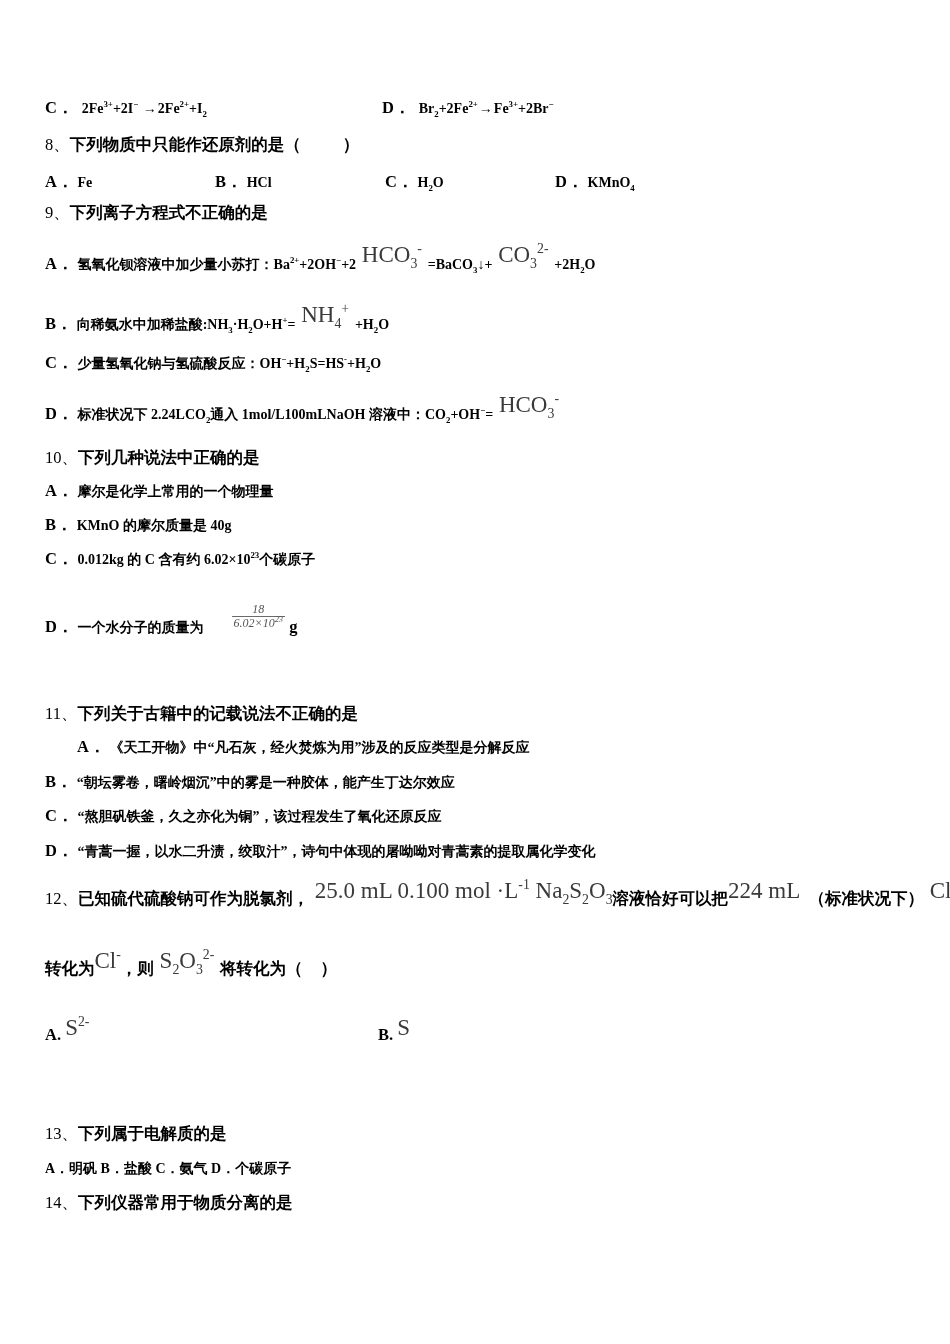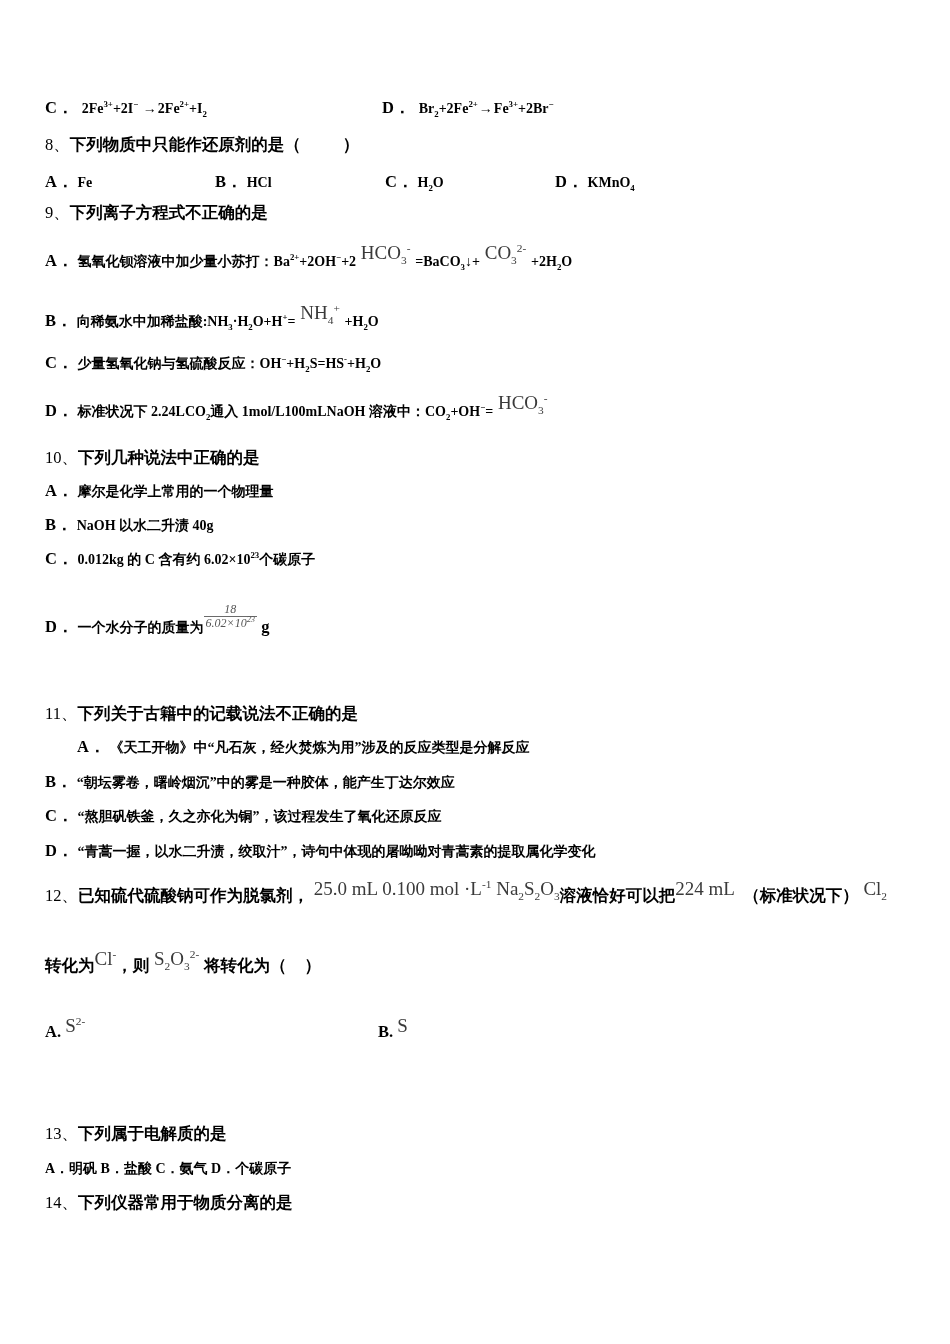--- a/index.html
+++ b/index.html
@@ -45,21 +45,21 @@
   }
   .opt-body {
     font-weight: 700;
     font-size: 14px;
   }
   
   .mt {
     font-family: "Liberation Serif", "DejaVu Serif", serif;
     font-weight: 400;
     color: #3a3a3a;
-    font-size: 19px;
+    font-size: 23px;
   }
   .raise {
     position: relative;
     top: -7px;
   }
   .raise2 {
     position: relative;
     top: -6px;
   }
   sup, sub {
@@ -93,20 +93,21 @@
   .frac {
     display: inline-block;
     vertical-align: middle;
     text-align: center;
     font-family: "Liberation Serif", "DejaVu Serif", serif;
     font-style: italic;
     font-weight: 400;
     color: #555;
     position: relative;
     top: -12px;
+    margin-left: 28px;
   }
   .frac .num {
     display: block;
     font-size: 12px;
     padding: 0 6px 0px 6px;
     line-height: 1.05;
   }
   .frac .bar {
     display: block;
     border-top: 1px solid #6a6a6a;
@@ -184,21 +185,21 @@
 
   <div class="line" style="top:450px;">
     <span class="qnum">10、</span><span class="stem-text">下列几种说法中正确的是</span>
   </div>
 
   <div class="line" style="top:483px;">
     <span class="opt-label">A．</span>&nbsp;<span class="opt-body">摩尔是化学上常用的一个物理量</span>
   </div>
 
   <div class="line" style="top:517px;">
-    <span class="opt-label">B．</span>&nbsp;<span class="opt-body">NaOH 以水二升渍 40g</span>
+    <span class="opt-label">B．</span>&nbsp;<span class="opt-body">KMnO 的摩尔质量是 40g</span>
   </div>
 
   <div class="line" style="top:551px;">
     <span class="opt-label">C．</span>&nbsp;<span class="opt-body">0.012kg 的 C 含有约 6.02×10<sup>23</sup>个碳原子</span>
   </div>
 
   <div class="line" style="top:615px;">
     <span class="opt-label">D．</span>&nbsp;<span class="opt-body">一个水分子的质量为</span><span class="frac"><span class="num">18</span><span class="bar"></span><span class="den"><span>6.02×10</span><sup>23</sup></span></span>&nbsp;<span class="inline-g">g</span>
   </div>
 

